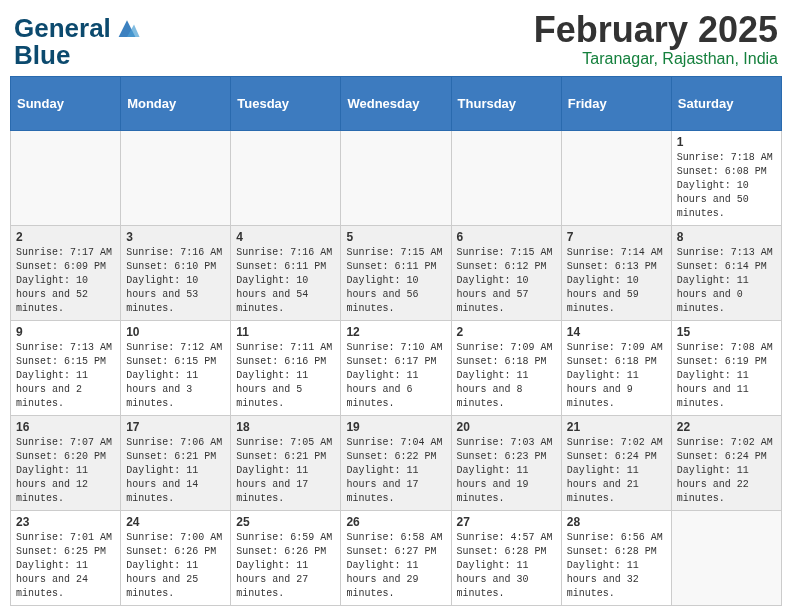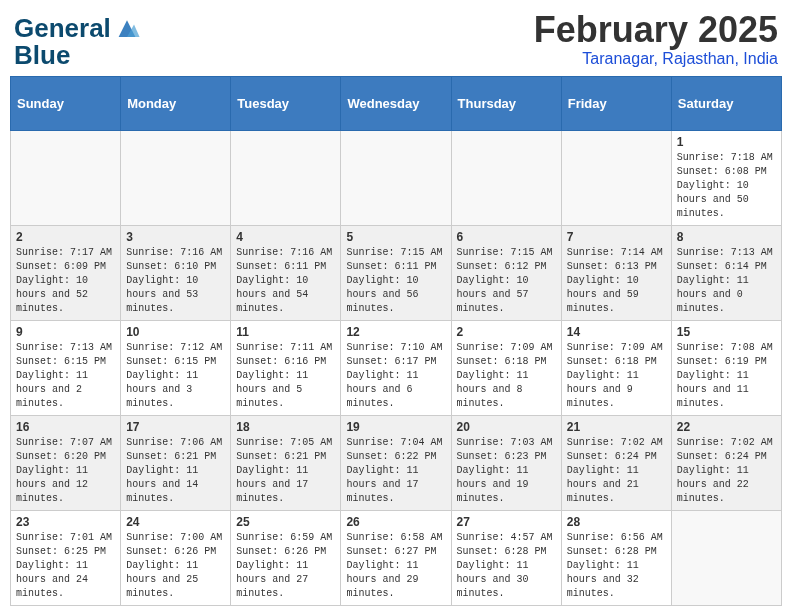--- a/index.html
+++ b/index.html
@@ -38,21 +38,21 @@
       margin-left: 24px;
     }
     .calendar-title {
       font-size: 36px;
       font-weight: bold;
       color: #333;
       line-height: 1.1;
     }
     .calendar-subtitle {
       font-size: 16px;
-      color: #1d4ed8;
+      color: #15803d;
     }
     .calendar {
       width: 100%;
       border-collapse: collapse;
       border: 1px solid #ccc;
     }
     .calendar th {
       background-color: #3d7bbf;
       color: #fff;
       font-size: 13px;

